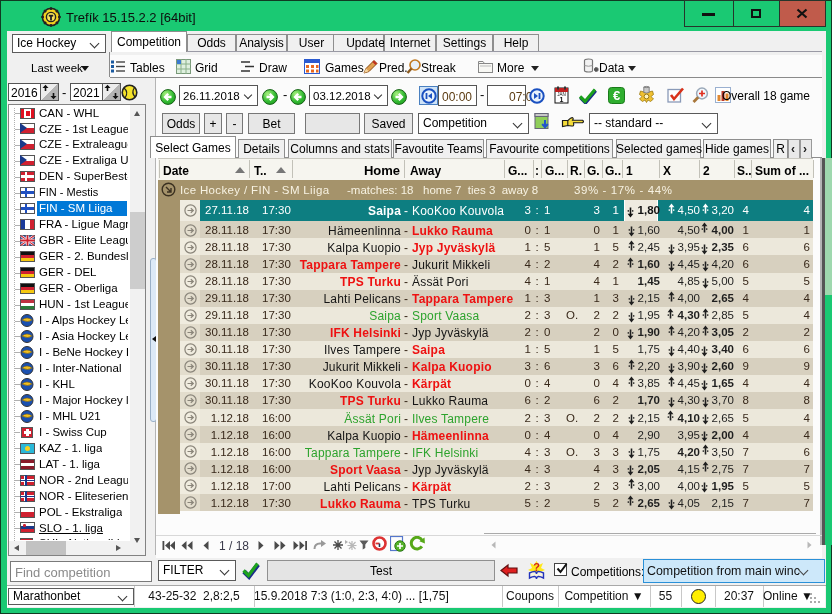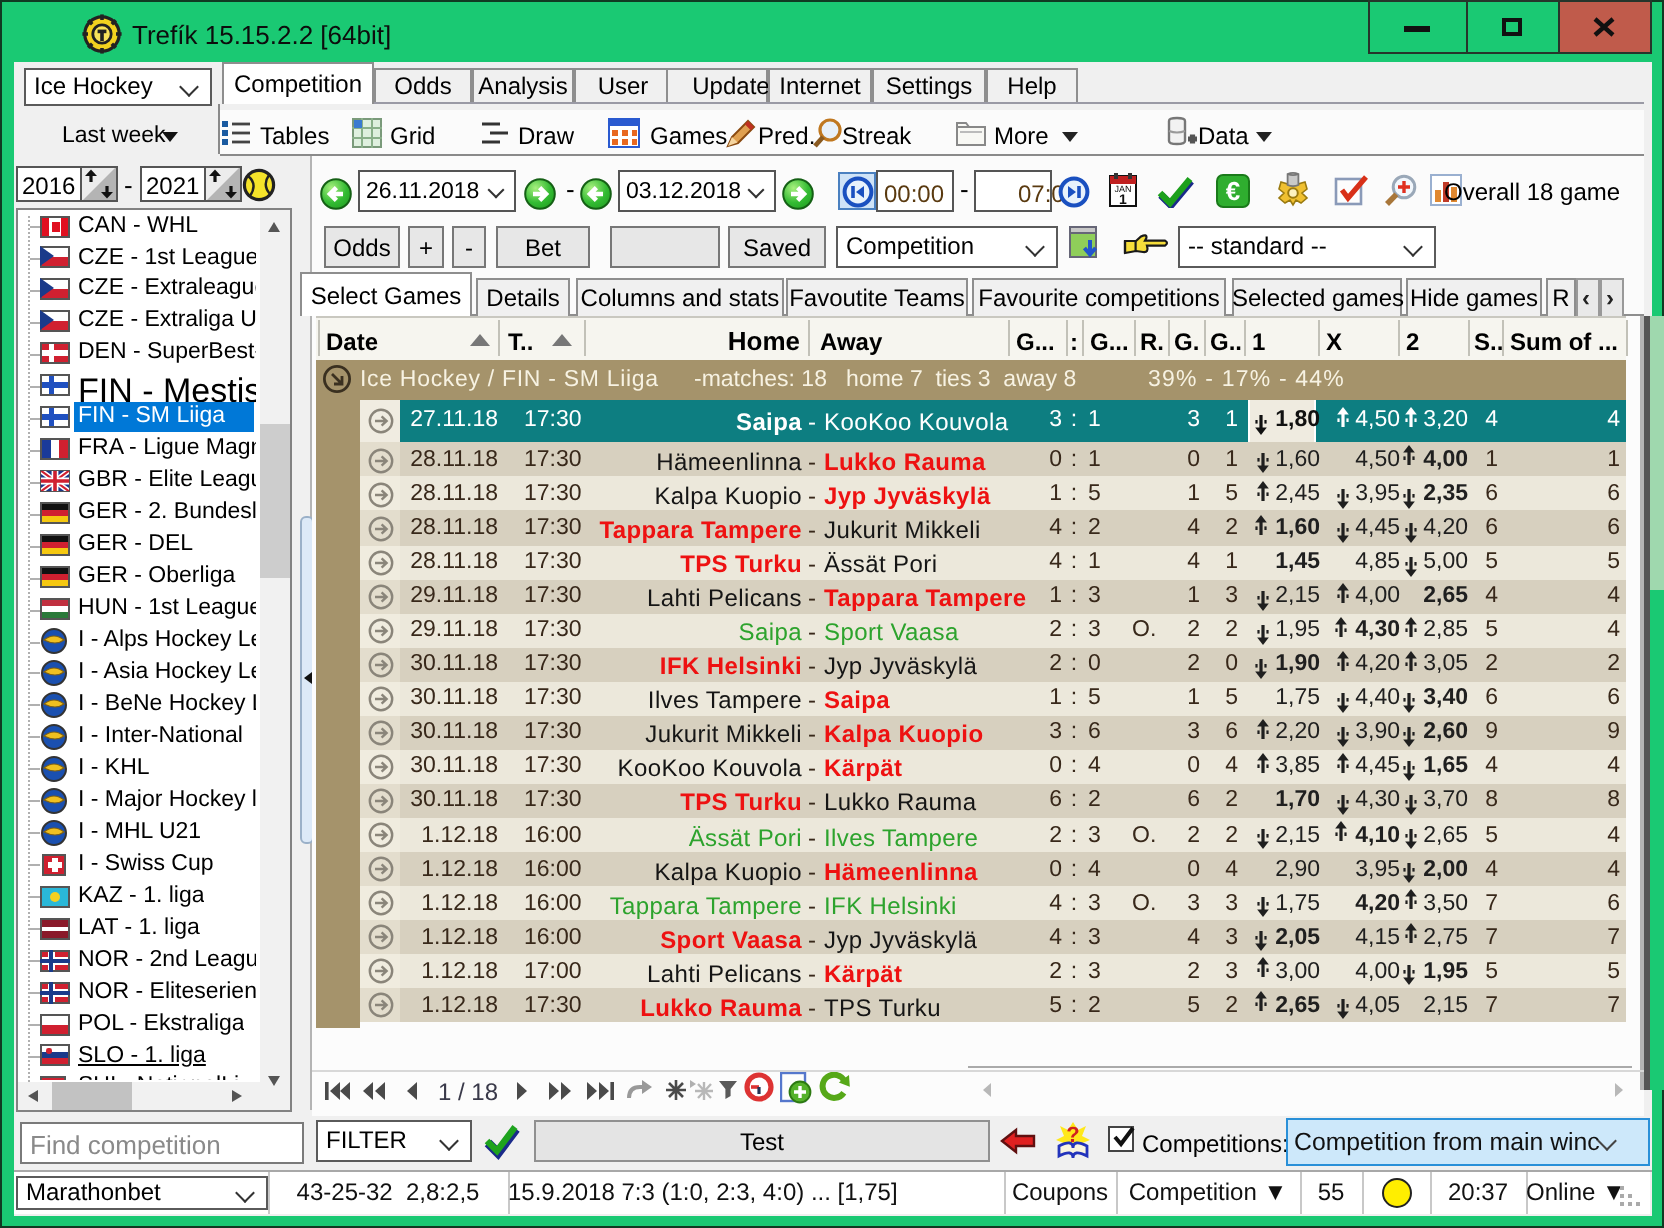--- a/index.html
+++ b/index.html
@@ -177,21 +177,21 @@
 <div class="tx" style="left:39px;top:138.4px;font-size:11.5px;color:#000;max-width:89px;overflow:hidden;">CZE - Extraleague</div>
 <div class="a" style="left:15px;top:160.9px;width:5px;height:1px;background:#b0b0b0;"></div>
 <div class="a" style="left:20px;top:155.38px;width:15px;height:11px;background:linear-gradient(#fff 0 50%,#d02030 50%);border:1px solid #555;"></div>
 <div class="a" style="left:20px;top:155.38px;width:0;height:0;border-top:5.5px solid transparent;border-bottom:5.5px solid transparent;border-left:7px solid #1a3a8a;"></div>
 <div class="tx" style="left:39px;top:154.4px;font-size:11.5px;color:#000;max-width:89px;overflow:hidden;">CZE - Extraliga U2</div>
 <div class="a" style="left:15px;top:176.8px;width:5px;height:1px;background:#b0b0b0;"></div>
 <div class="a" style="left:20px;top:171.34px;width:15px;height:11px;background:linear-gradient(#d02030 0 36%,#fff 36% 64%,#d02030 64%) ,linear-gradient(90deg,#d02030 0 27%,#fff 27% 47%,#d02030 47%);background:linear-gradient(90deg,transparent 0 27%,#fff 27% 47%,transparent 47%),linear-gradient(transparent 0 36%,#fff 36% 64%,transparent 64%),#d02030;border:1px solid #555;"></div>
 <div class="tx" style="left:39px;top:170.3px;font-size:11.5px;color:#000;max-width:89px;overflow:hidden;">DEN - SuperBest-</div>
 <div class="a" style="left:15px;top:192.8px;width:5px;height:1px;background:#b0b0b0;"></div>
 <div class="a" style="left:20px;top:187.3px;width:15px;height:11px;background:linear-gradient(90deg,transparent 0 27%,#2050c0 27% 47%,transparent 47%),linear-gradient(transparent 0 36%,#2050c0 36% 64%,transparent 64%),#fff;border:1px solid #555;"></div>
-<div class="tx" style="left:39px;top:186.3px;font-size:17px;color:#000;max-width:89px;overflow:hidden;">FIN - Mestis</div>
+<div class="tx" style="left:39px;top:186.3px;font-size:11px;color:#000;max-width:89px;overflow:hidden;">FIN - Mestis</div>
 <div class="a" style="left:15px;top:208.8px;width:5px;height:1px;background:#b0b0b0;"></div>
 <div class="a" style="left:20px;top:203.26px;width:15px;height:11px;background:linear-gradient(90deg,transparent 0 27%,#2050c0 27% 47%,transparent 47%),linear-gradient(transparent 0 36%,#2050c0 36% 64%,transparent 64%),#fff;border:1px solid #555;"></div>
 <div class="a" style="left:36.5px;top:201.3px;width:90px;height:15px;background:#0078d7;"></div>
 <div class="tx" style="left:39px;top:202.3px;font-size:11.5px;color:#fff;">FIN - SM Liiga</div>
 <div class="a" style="left:15px;top:224.7px;width:5px;height:1px;background:#b0b0b0;"></div>
 <div class="a" style="left:20px;top:219.22px;width:15px;height:11px;background:linear-gradient(90deg,#1a3a9a 0 33%,#fff 33% 67%,#d02030 67%);border:1px solid #555;"></div>
 <div class="tx" style="left:39px;top:218.2px;font-size:11.5px;color:#000;max-width:89px;overflow:hidden;">FRA - Ligue Magn</div>
 <div class="a" style="left:15px;top:240.7px;width:5px;height:1px;background:#b0b0b0;"></div>
 <svg class="a" style="left:20px;top:235.18px" width="15" height="11">
     <rect width="15" height="11" fill="#1a3a8a"></rect>
@@ -776,21 +776,21 @@
     <rect x="0.7" y="6.2" width="1.1" height="1.8" fill="#1f1f1f"></rect>
     <rect x="5.2" y="6.2" width="1.1" height="1.8" fill="#1f1f1f"></rect>
   </svg>
 <div class="tx" style="left:660px;top:326.2px;width:40px;text-align:right;font-size:11.5px;color:#1f1f1f;font-weight:normal;">4,20</div>
 <svg class="a" style="left:702px;top:324.7px" width="7" height="11">
     <path d="M3.5 10.5 V3.8" stroke="#1f1f1f" stroke-width="1.6"></path>
     <path d="M0.6 4.2 L3.5 0.5 L6.4 4.2 Z" fill="#1f1f1f"></path>
     <rect x="0.7" y="6.2" width="1.1" height="1.8" fill="#1f1f1f"></rect>
     <rect x="5.2" y="6.2" width="1.1" height="1.8" fill="#1f1f1f"></rect>
   </svg>
-<div class="tx" style="left:700px;top:326.2px;width:34px;text-align:right;font-size:11.5px;color:#1f1f1f;font-weight:normal;">3,05</div>
+<div class="tx" style="left:700px;top:326.2px;width:34px;text-align:right;font-size:11.5px;color:#1f1f1f;font-weight:bold;">3,05</div>
 <div class="tx" style="left:714px;top:326.2px;width:35px;text-align:right;font-size:11.5px;color:#38281a;">2</div>
 <div class="tx" style="left:770px;top:326.2px;width:40px;text-align:right;font-size:11.5px;color:#38281a;">2</div>
 <div class="a" style="left:180px;top:340.7px;width:20px;height:17.4px;background:#f0ecdf;"></div>
 <svg class="a" style="left:183.5px;top:342.9px" width="13" height="13">
     <circle cx="6.5" cy="6.5" r="5.6" fill="none" stroke="#8a857a" stroke-width="1.2"></circle>
     <path d="M3.5 6.5 H9 M6.8 4.2 L9.3 6.5 L6.8 8.8" stroke="#8a857a" stroke-width="1.2" fill="none"></path>
   </svg>
 <div class="a" style="left:200px;top:340.7px;width:613px;height:17.4px;background:#ece8db;"></div>
 <div class="tx" style="left:200px;top:343.3px;width:49px;text-align:right;font-size:11.5px;color:#38281a;">30.11.18</div>
 <div class="tx" style="left:262px;top:343.3px;width:27px;text-align:right;font-size:11.5px;color:#38281a;">17:30</div>

